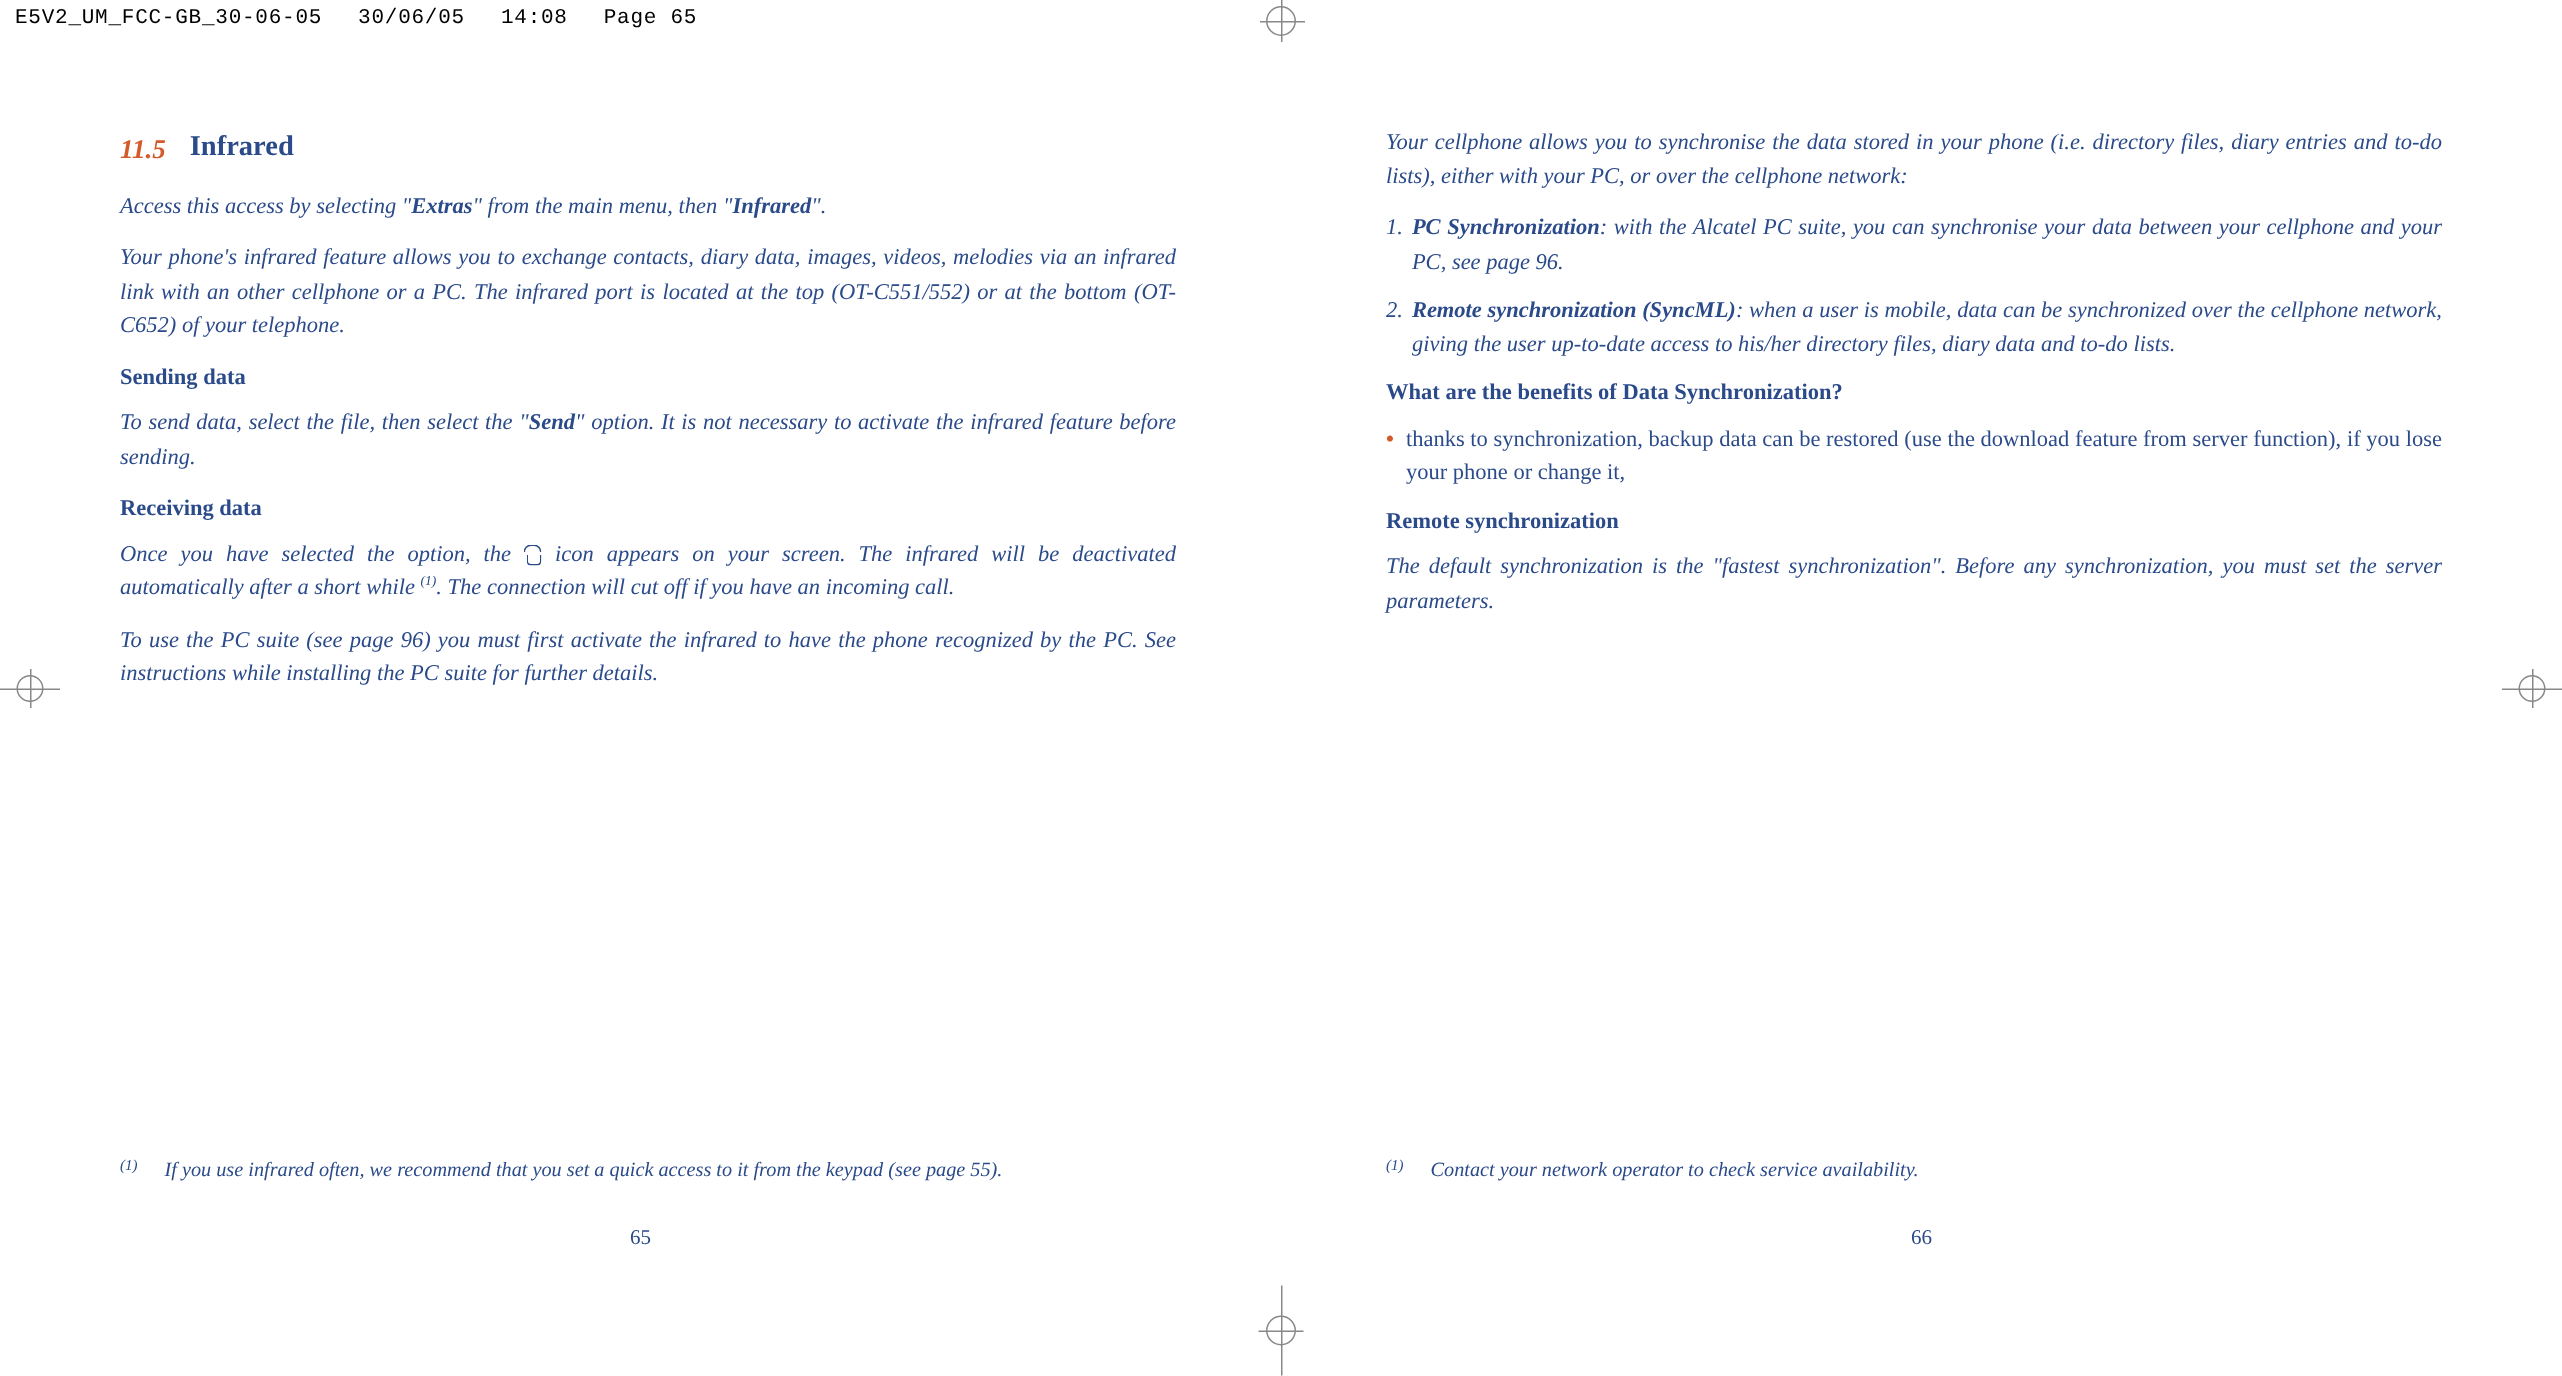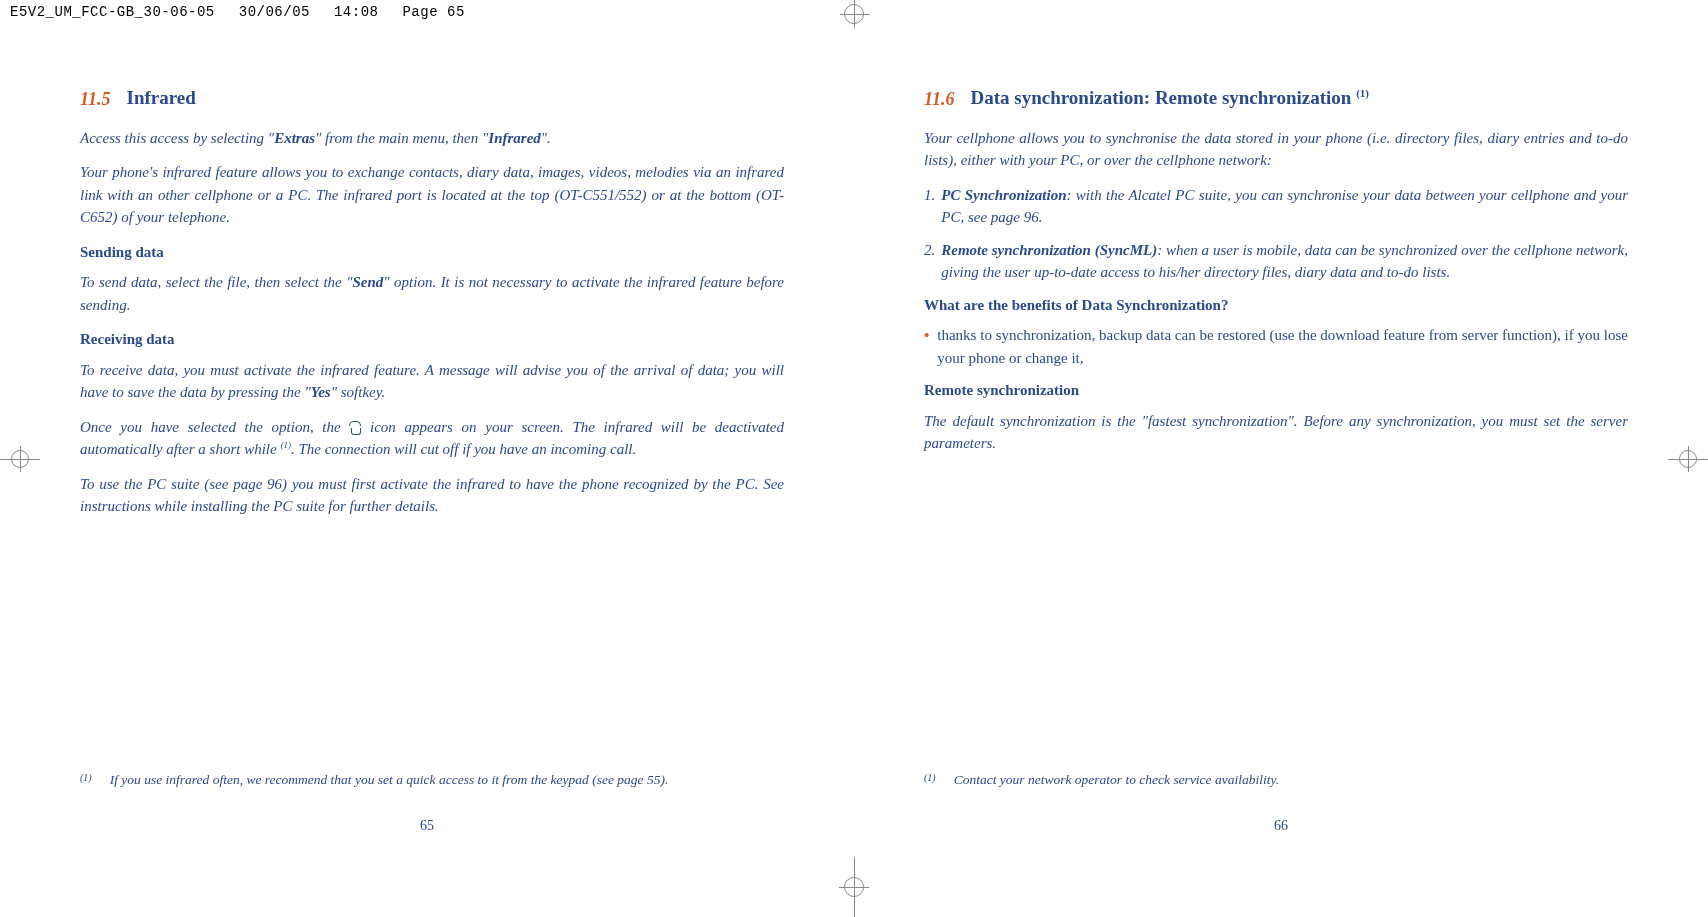--- a/index.html
+++ b/index.html
@@ -222,45 +222,36 @@
     </p>
 
     <p>Your phone's infrared feature allows you to exchange contacts, diary data, images, videos, melodies via an infrared link with an other cellphone or a PC. The infrared port is located at the top (OT-C551/552) or at the bottom (OT-C652) of your telephone.</p>
 
     <div class="subhead">Sending data</div>
     <p>
       <span>To send data, select the file, then select the "</span><strong class="k">Send</strong><span>" option. It is not necessary to activate the infrared feature before sending.</span>
     </p>
 
     <div class="subhead">Receiving data</div>
-    <p>
-      <span>To receive data, you must activate the infrared feature. A message will advise you of the arrival of data; you will have to save the data by pressing the "</span><strong class="k">Yes</strong><span>" softkey.</span>
-    </p>
 
     <p>
       <span>Once you have selected the option, the </span><span class="icon-ir"></span><span> icon appears on your screen. The infrared will be deactivated automatically after a short while </span><sup class="fn">(1)</sup><span>. The connection will cut off if you have an incoming call.</span>
     </p>
 
     <p>To use the PC suite (see page 96) you must first activate the infrared to have the phone recognized by the PC. See instructions while installing the PC suite for further details.</p>
 
     <div class="footnote">
       <span class="mark">(1)</span>
       <span class="ftxt">If you use infrared often, we recommend that you set a quick access to it from the keypad (see page 55).</span>
     </div>
 
     <div class="pagenum">65</div>
   </div>
 
   <div class="page right">
-    <div class="section-head">
-      <span class="section-num">11.6</span>
-      <span class="section-title">
-        <span>Data synchronization: Remote synchronization </span><sup>(1)</sup>
-      </span>
-    </div>
 
     <p>Your cellphone allows you to synchronise the data stored in your phone (i.e. directory files, diary entries and to-do lists), either with your PC, or over the cellphone network:</p>
 
     <ol class="numlist">
       <li>
         <span class="num">1.</span>
         <span class="txt"><strong class="k">PC Synchronization</strong><span>: with the Alcatel PC suite, you can synchronise your data between your cellphone and your PC, see page 96.</span></span>
       </li>
       <li>
         <span class="num">2.</span>

